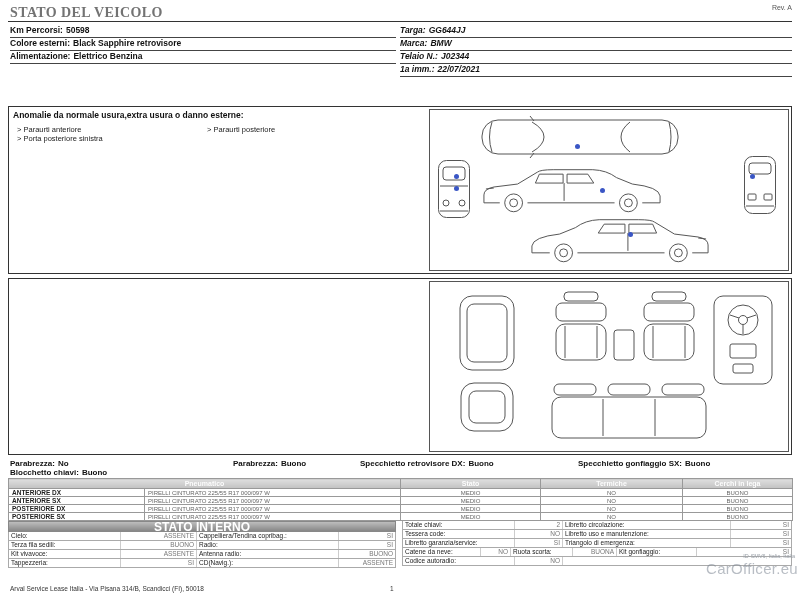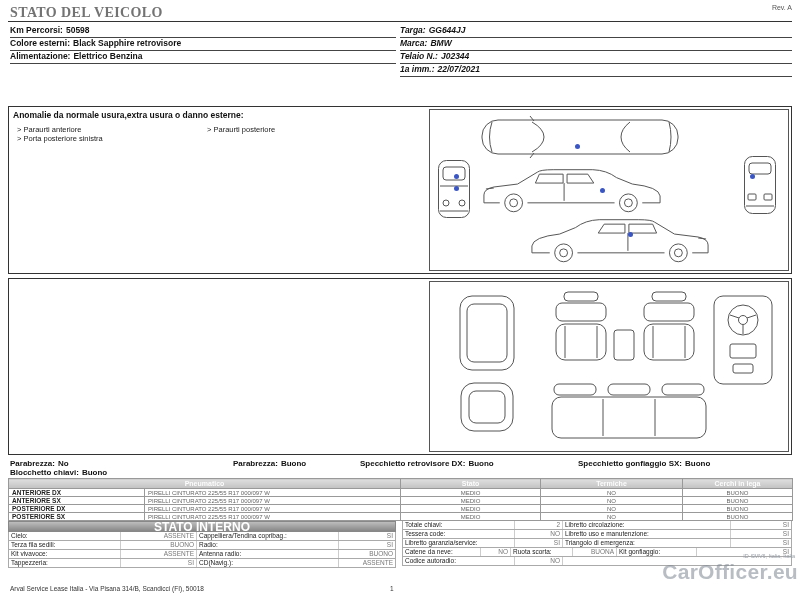--- a/index.html
+++ b/index.html
@@ -60,21 +60,21 @@
   .mrow .l { color:#222; }
   .mrow .v { color:#777; text-align:right; }
   .g4a { grid-template-columns:112px 76px 142px 1fr; }
   .g4b { grid-template-columns:112px 48px 168px 1fr; }
   .g6  { grid-template-columns:78px 30px 62px 44px 80px 1fr; }
   .g2  { grid-template-columns:112px 48px 1fr; }
 
   .footer-company { position:absolute; left:10px; top:585px; font-size:6.5px; color:#333; }
   .footer-page { position:absolute; left:390px; top:585px; font-size:6.5px; color:#333; }
   .wm-note { position:absolute; right:5px; top:553px; font-size:5.5px; color:#9aa0a8; }
-  .wm { position:absolute; right:2px; top:560px; font-size:21px; font-weight:bold;
+  .wm { position:absolute; right:2px; top:560px; font-size:15px; font-weight:normal;
         color:rgba(125,135,148,0.55); letter-spacing:.3px; pointer-events:none; }
 </style>
 </head>
 <body>
 
 <div id="page">
 
   <div class="title">STATO DEL VEICOLO</div>
   <div class="rev">Rev. A</div>
   <div class="hr"></div>

